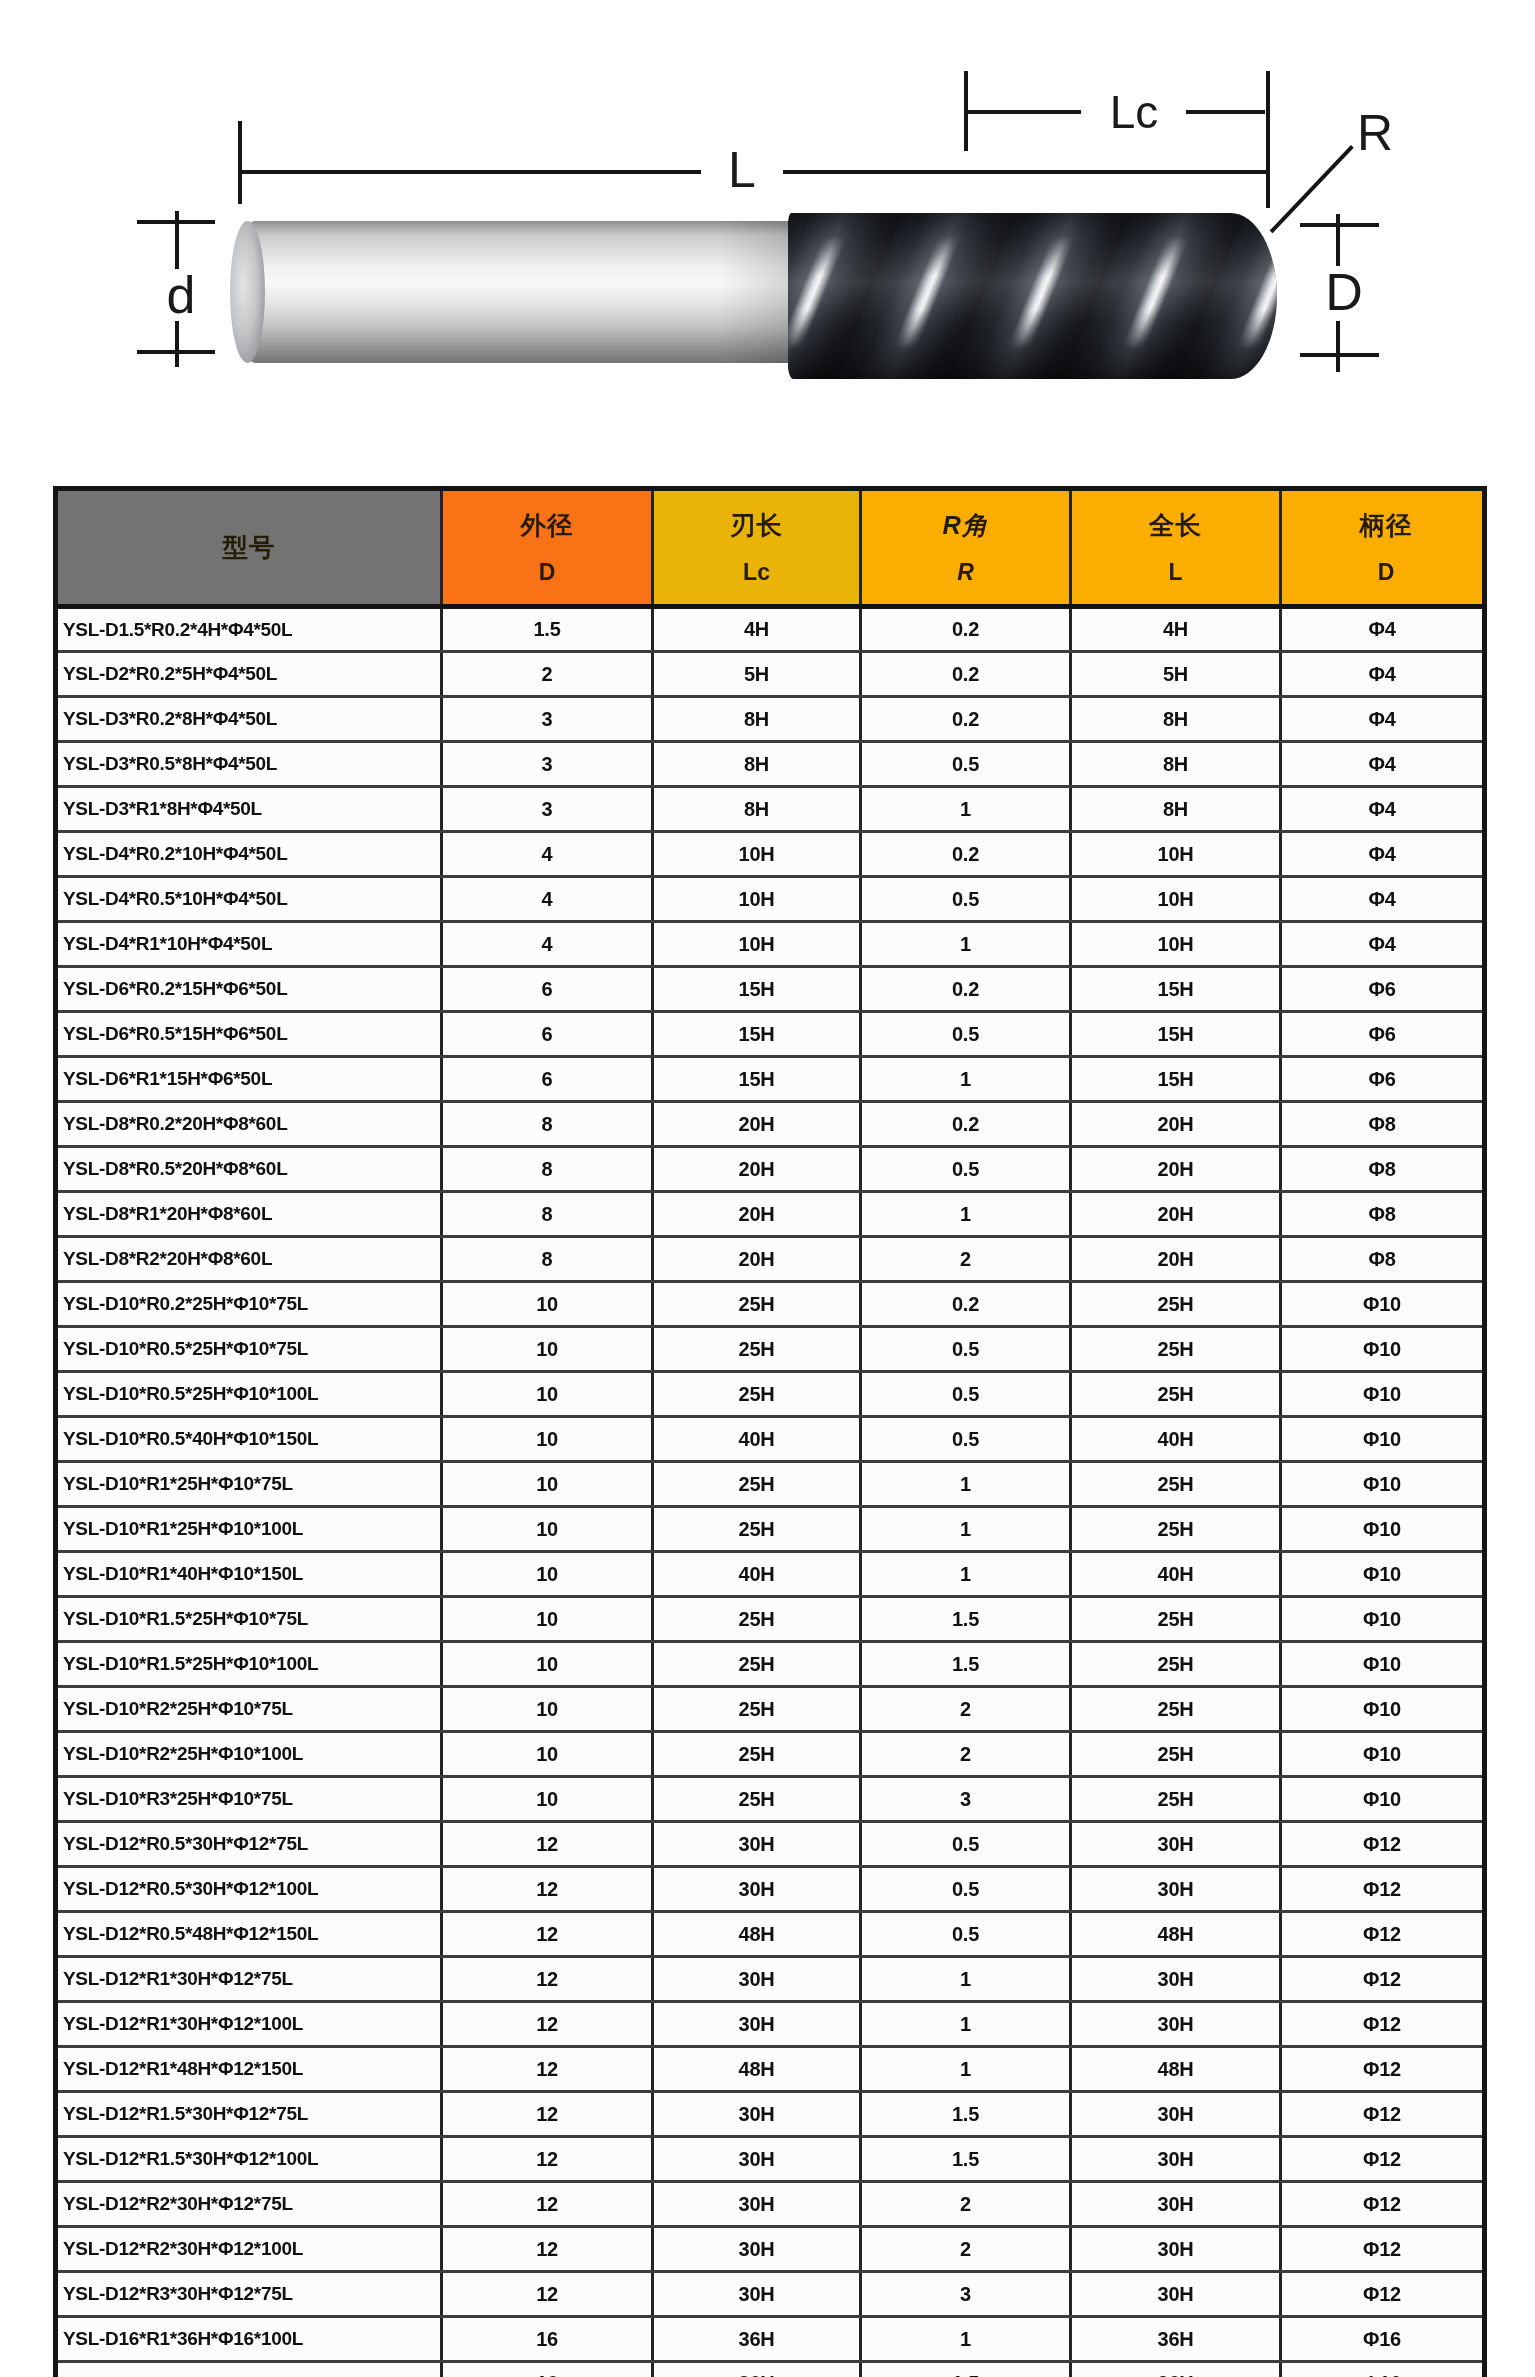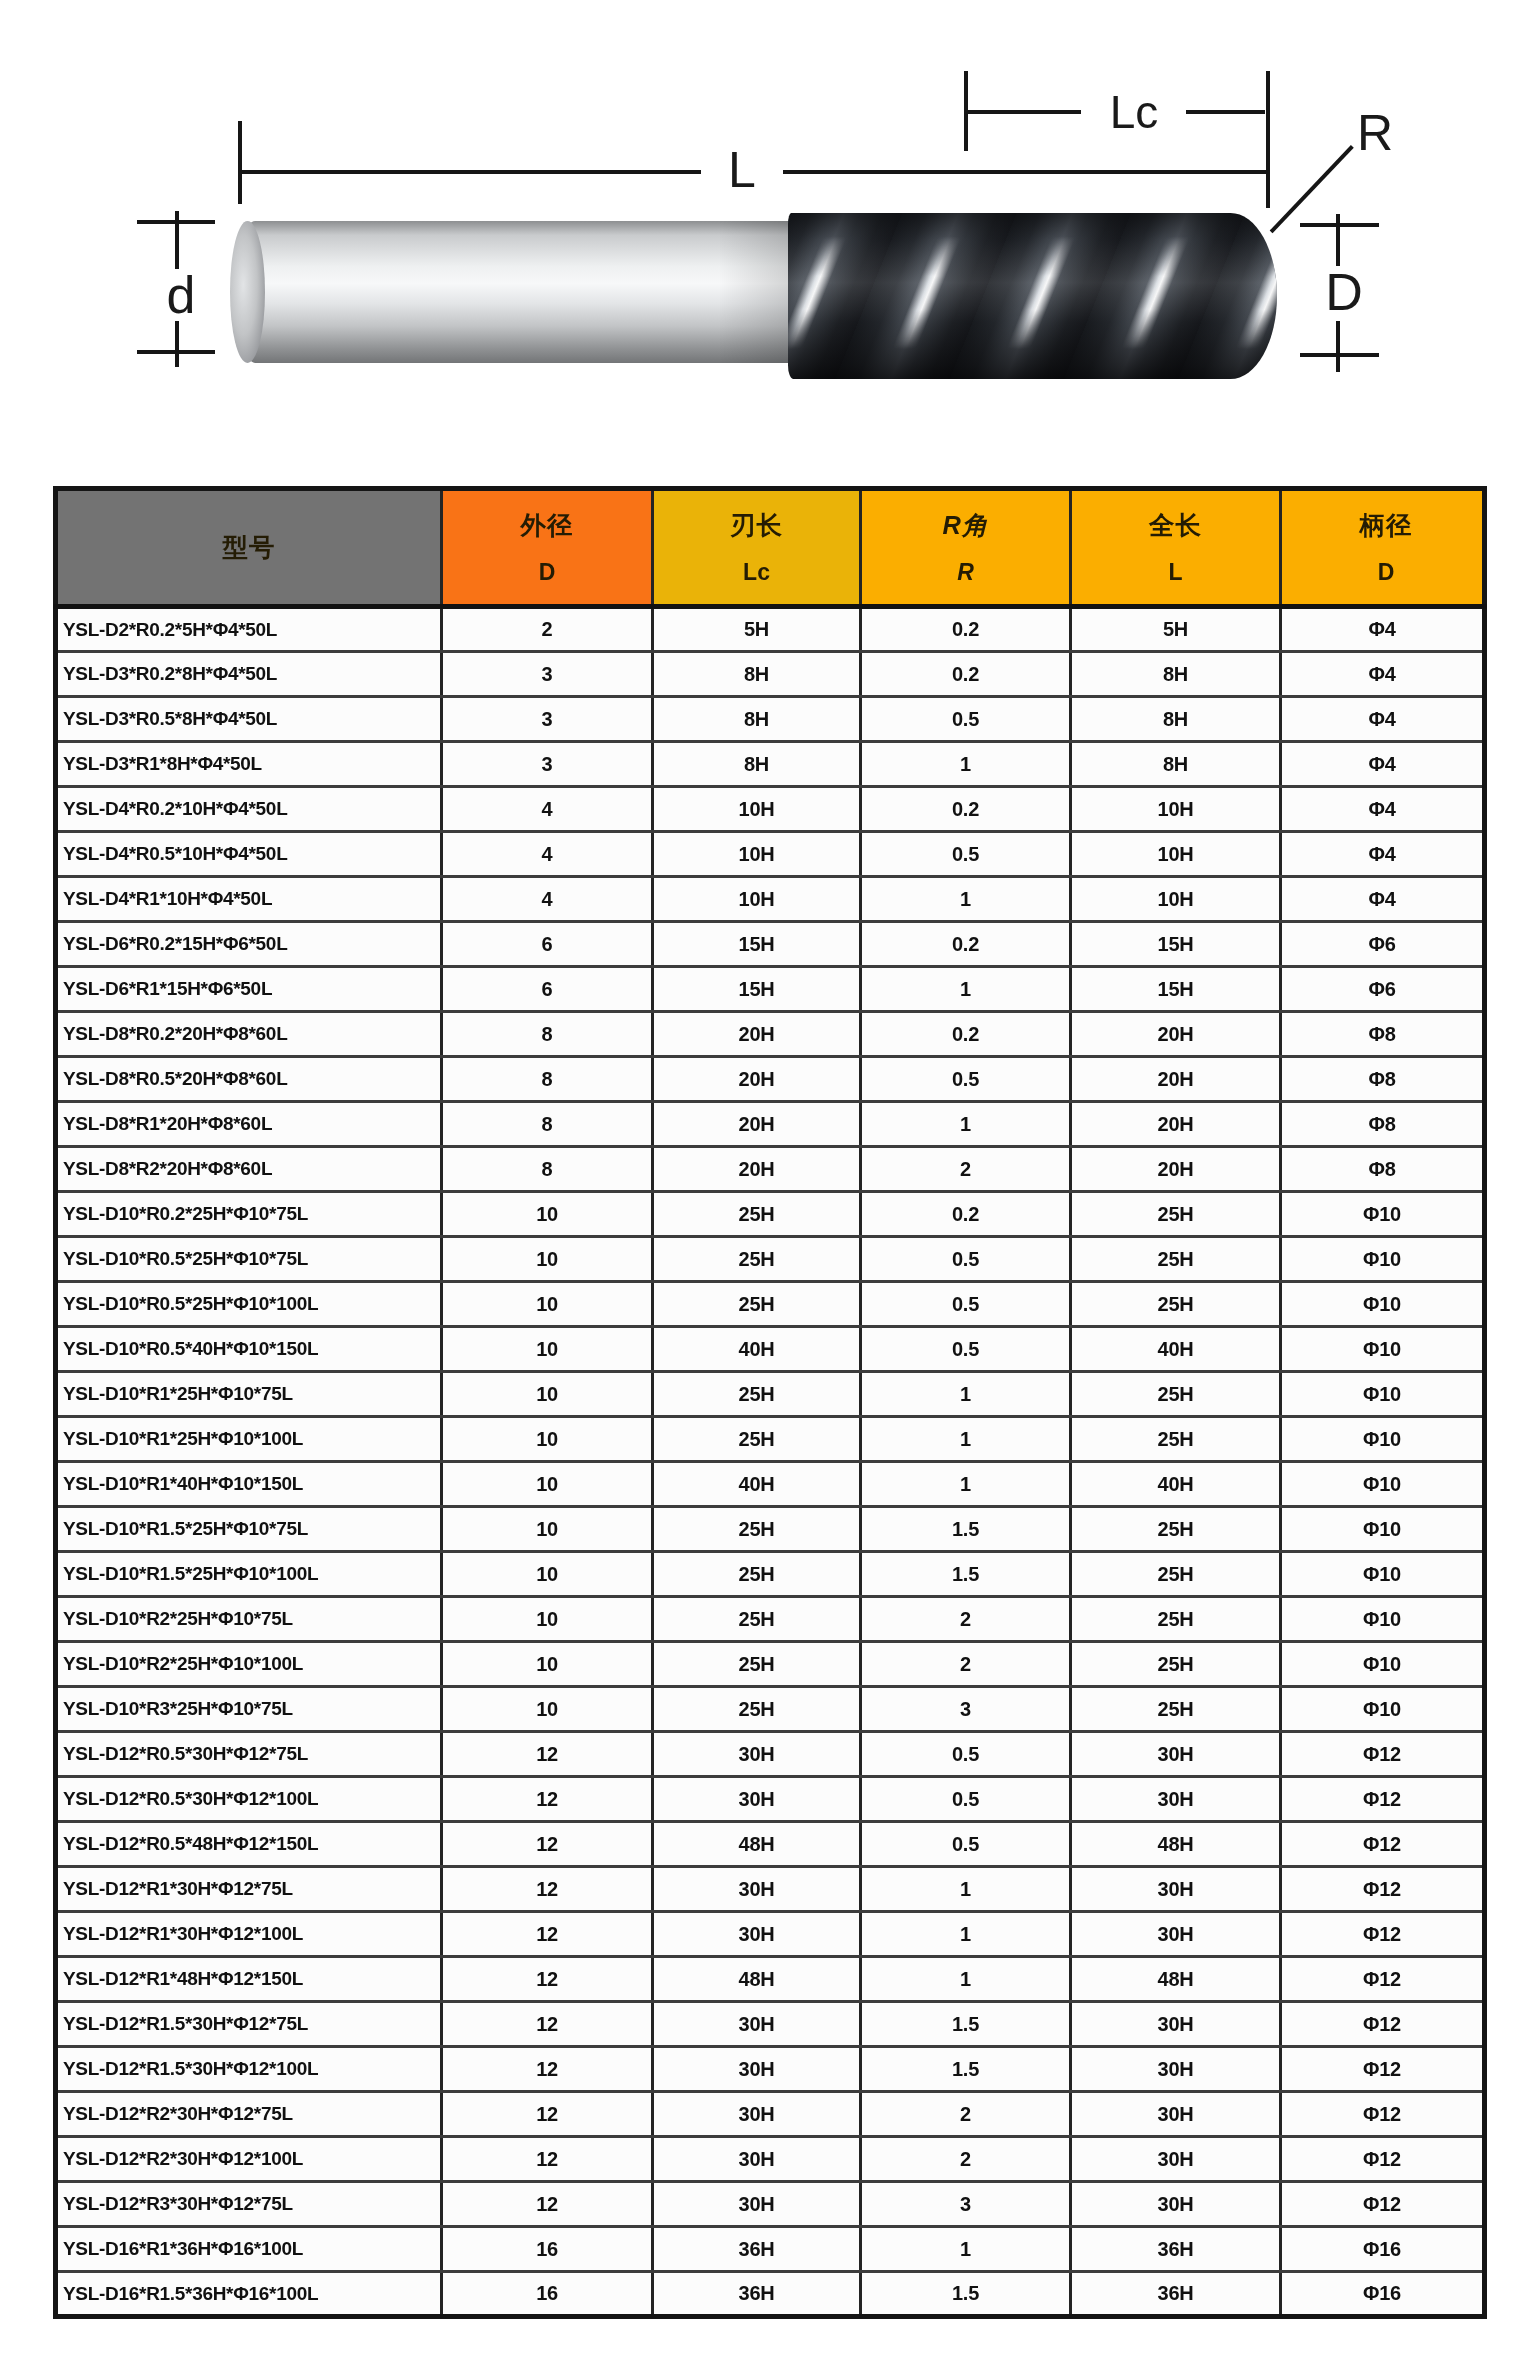--- a/index.html
+++ b/index.html
@@ -164,20 +164,28 @@
         <th style="background: rgb(251, 174, 0); color: rgb(36, 28, 4); padding-left: 8px;">
           <div class="th-wrap">
             <span class="th-cn">柄径</span>
             <span class="th-sub">D</span>
           </div>
         </th>
       </tr>
     </thead>
     <tbody>
         <tr>
+          <td class="model">YSL-D1.5*R0.2*4H*Φ4*50L</td>
+          <td>1.5</td>
+          <td>4H</td>
+          <td>0.2</td>
+          <td>4H</td>
+          <td>Φ4</td>
+        </tr>
+        <tr>
           <td class="model">YSL-D2*R0.2*5H*Φ4*50L</td>
           <td>2</td>
           <td>5H</td>
           <td>0.2</td>
           <td>5H</td>
           <td>Φ4</td>
         </tr>
         <tr>
           <td class="model">YSL-D3*R0.2*8H*Φ4*50L</td>
           <td>3</td>
@@ -224,20 +232,28 @@
           <td>10H</td>
           <td>1</td>
           <td>10H</td>
           <td>Φ4</td>
         </tr>
         <tr>
           <td class="model">YSL-D6*R0.2*15H*Φ6*50L</td>
           <td>6</td>
           <td>15H</td>
           <td>0.2</td>
+          <td>15H</td>
+          <td>Φ6</td>
+        </tr>
+        <tr>
+          <td class="model">YSL-D6*R0.5*15H*Φ6*50L</td>
+          <td>6</td>
+          <td>15H</td>
+          <td>0.5</td>
           <td>15H</td>
           <td>Φ6</td>
         </tr>
         <tr>
           <td class="model">YSL-D6*R1*15H*Φ6*50L</td>
           <td>6</td>
           <td>15H</td>
           <td>1</td>
           <td>15H</td>
           <td>Φ6</td>

